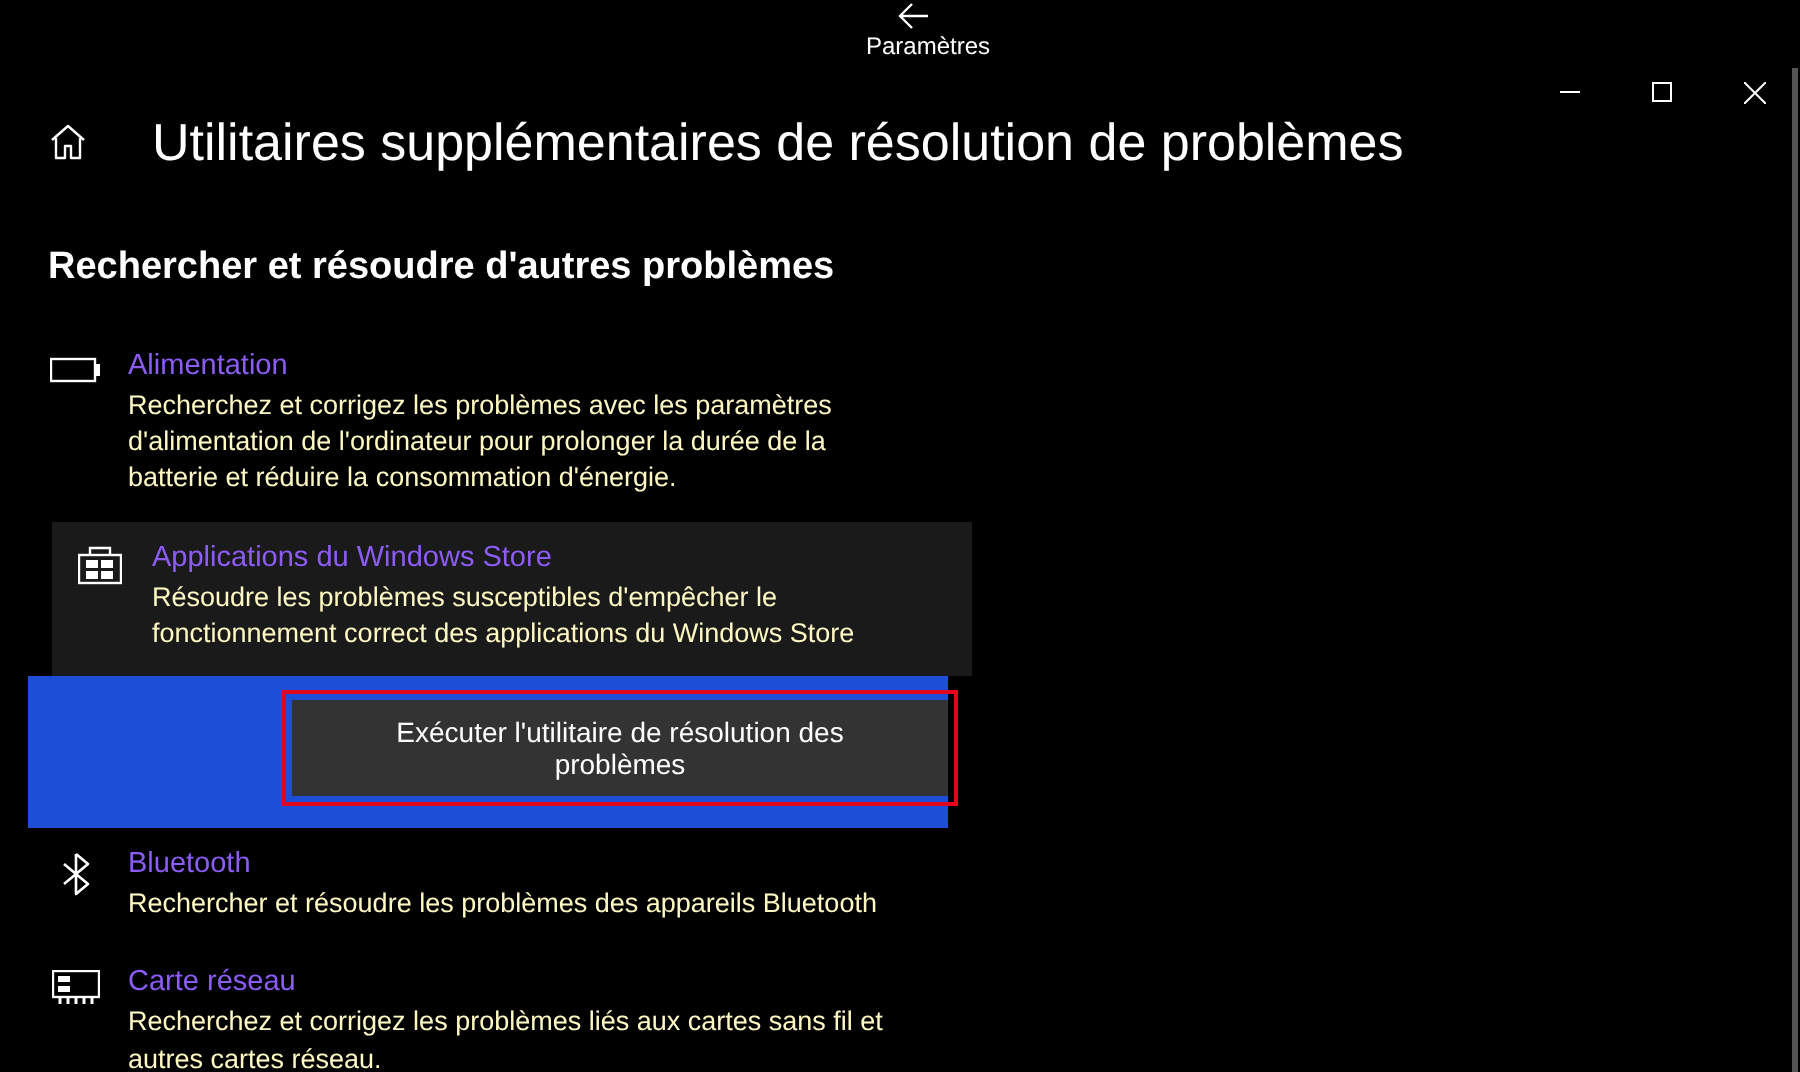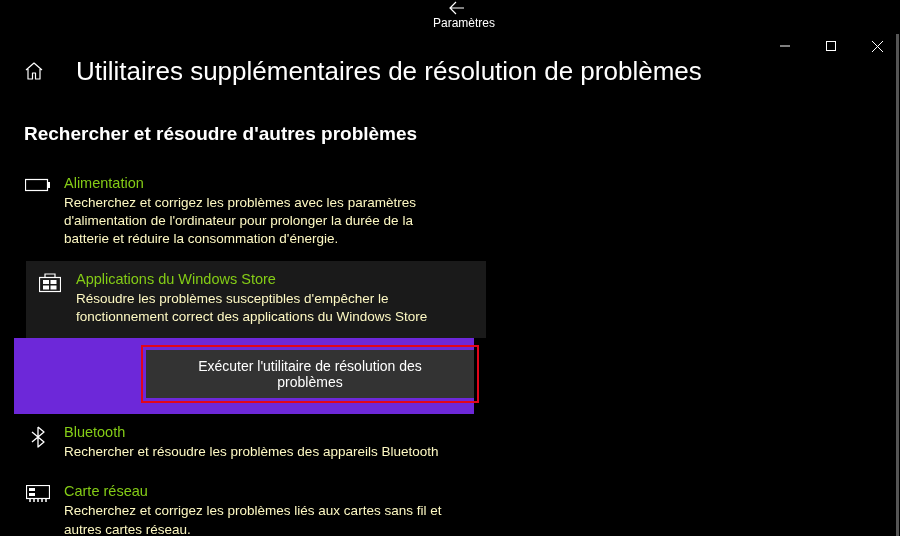--- a/index.html
+++ b/index.html
@@ -86,31 +86,31 @@
     margin-right: 12px;
     display: flex;
     justify-content: center;
     padding-top: 2px;
   }
   .item-body {
     flex: 1;
   }
   .item-title {
     font-size: 14.5px;
-    color: #84cc16;
+    color: #8b5cf6;
     margin-bottom: 3px;
   }
   .item-desc {
     font-size: 13.5px;
     color: #fef9c3;
     line-height: 1.35;
     max-width: 380px;
   }
   .run-btn-wrap {
-    background: #6d28d9;
+    background: #1d4ed8;
     margin-left: 14px;
     width: 460px;
     padding: 12px 0 16px 0;
   }
   .run-btn {
     background: #333333;
     color: #fff;
     border: none;
     font-size: 14px;
     padding: 8px 18px;

